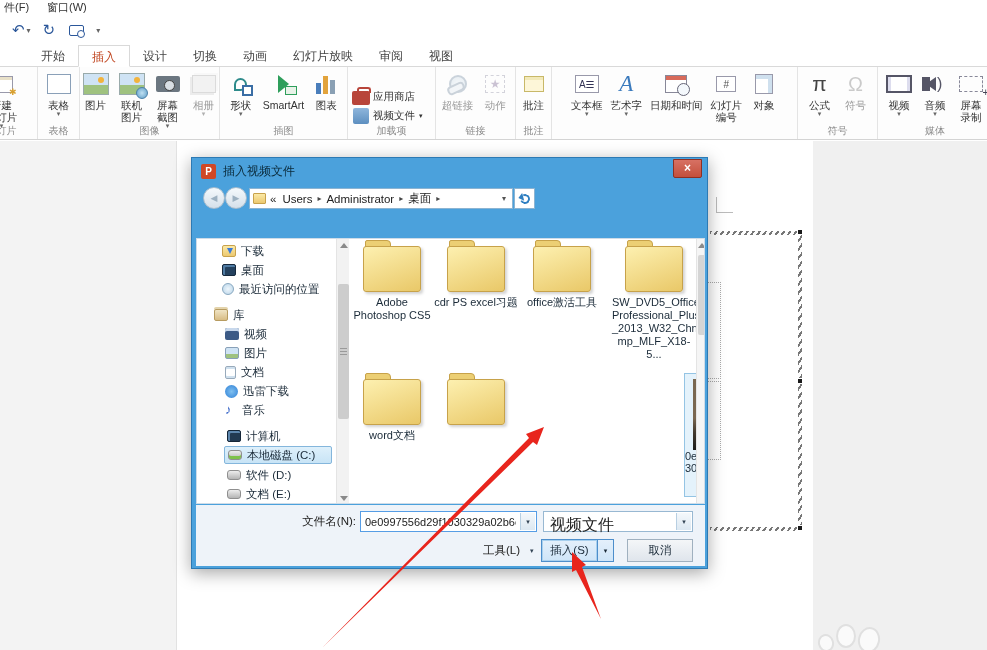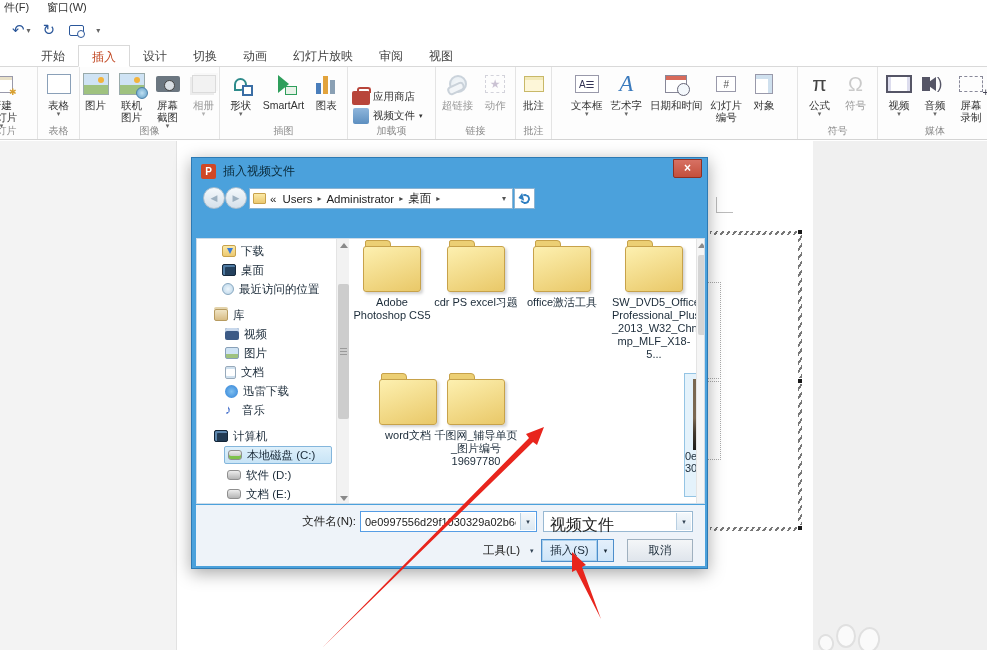--- a/index.html
+++ b/index.html
@@ -465,21 +465,21 @@
           <span class="slbl">文档</span>
         </div>
       <div class="srow" style="left:28px;top:143px">
           <span class="si si-thunder"></span>
           <span class="slbl">迅雷下载</span>
         </div>
       <div class="srow" style="left:28px;top:162px">
           <span class="si si-music">♪</span>
           <span class="slbl">音乐</span>
         </div>
-      <div class="srow" style="left:17px;top:188px">
+      <div class="srow" style="left:30px;top:188px">
           <span class="si si-computer"></span>
           <span class="slbl">计算机</span>
         </div>
       <div class="srow sel" style="left:27px;top:207px;width:108px">
           <span class="si si-disk c" style="margin-left:3px"></span>
           <span class="slbl">本地磁盘 (C:)</span>
         </div>
       <div class="srow" style="left:30px;top:227px">
           <span class="si si-disk"></span>
           <span class="slbl">软件 (D:)</span>
@@ -529,35 +529,32 @@
       <div class="fitem" style="left:262px;top:1px">
         <div class="ficon">
             <span class="back"></span>
             <span class="front"></span>
           </div>
         <div class="flbl">SW_DVD5_Office_
 Professional_Plus
 _2013_W32_ChnSi
 mp_MLF_X18-5...</div>
       </div>
-      <div class="fitem" style="left:16px;top:134px">
+      <div class="fitem" style="left:0px;top:134px">
         <div class="ficon">
             <span class="back"></span>
             <span class="front"></span>
           </div>
         <div class="flbl">word文档</div>
       </div>
       <div class="fitem" style="left:84px;top:134px">
         <div class="ficon">
             <span class="back"></span>
             <span class="front"></span>
           </div>
-        <div class="flbl">千图网_辅导单页
-_图片编号
-19697780</div>
       </div>
       <div class="vitem">
         <div class="vthumb">
           <span class="bottle" style="left:7px"></span>
 
         </div>
         <div class="flbl">0e0997556d29f10
 30329a02b6cf9ab
 32</div>
       </div>

